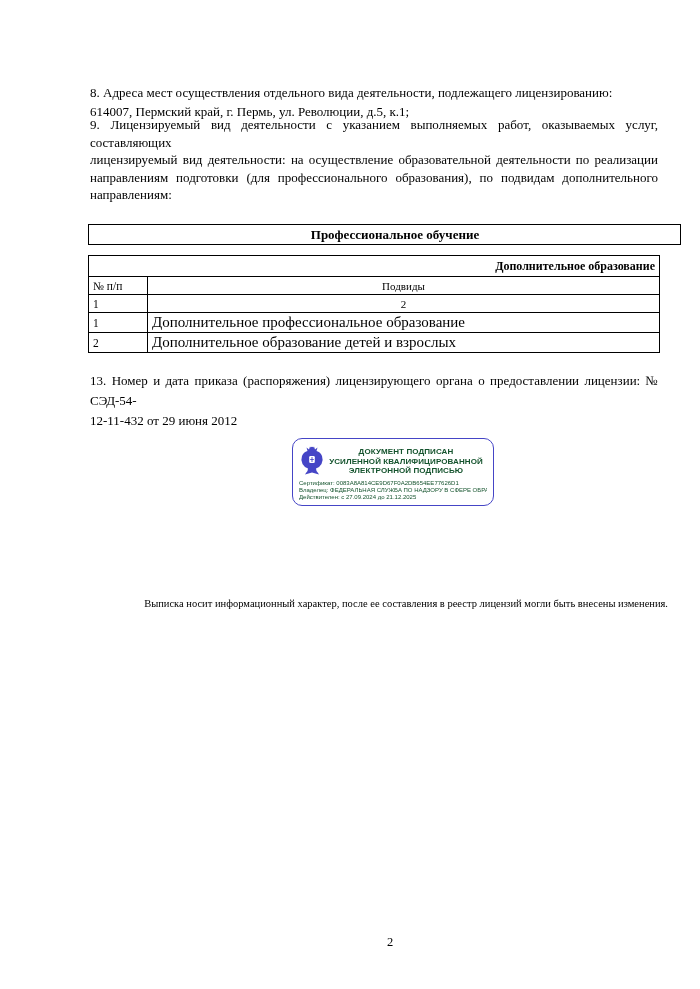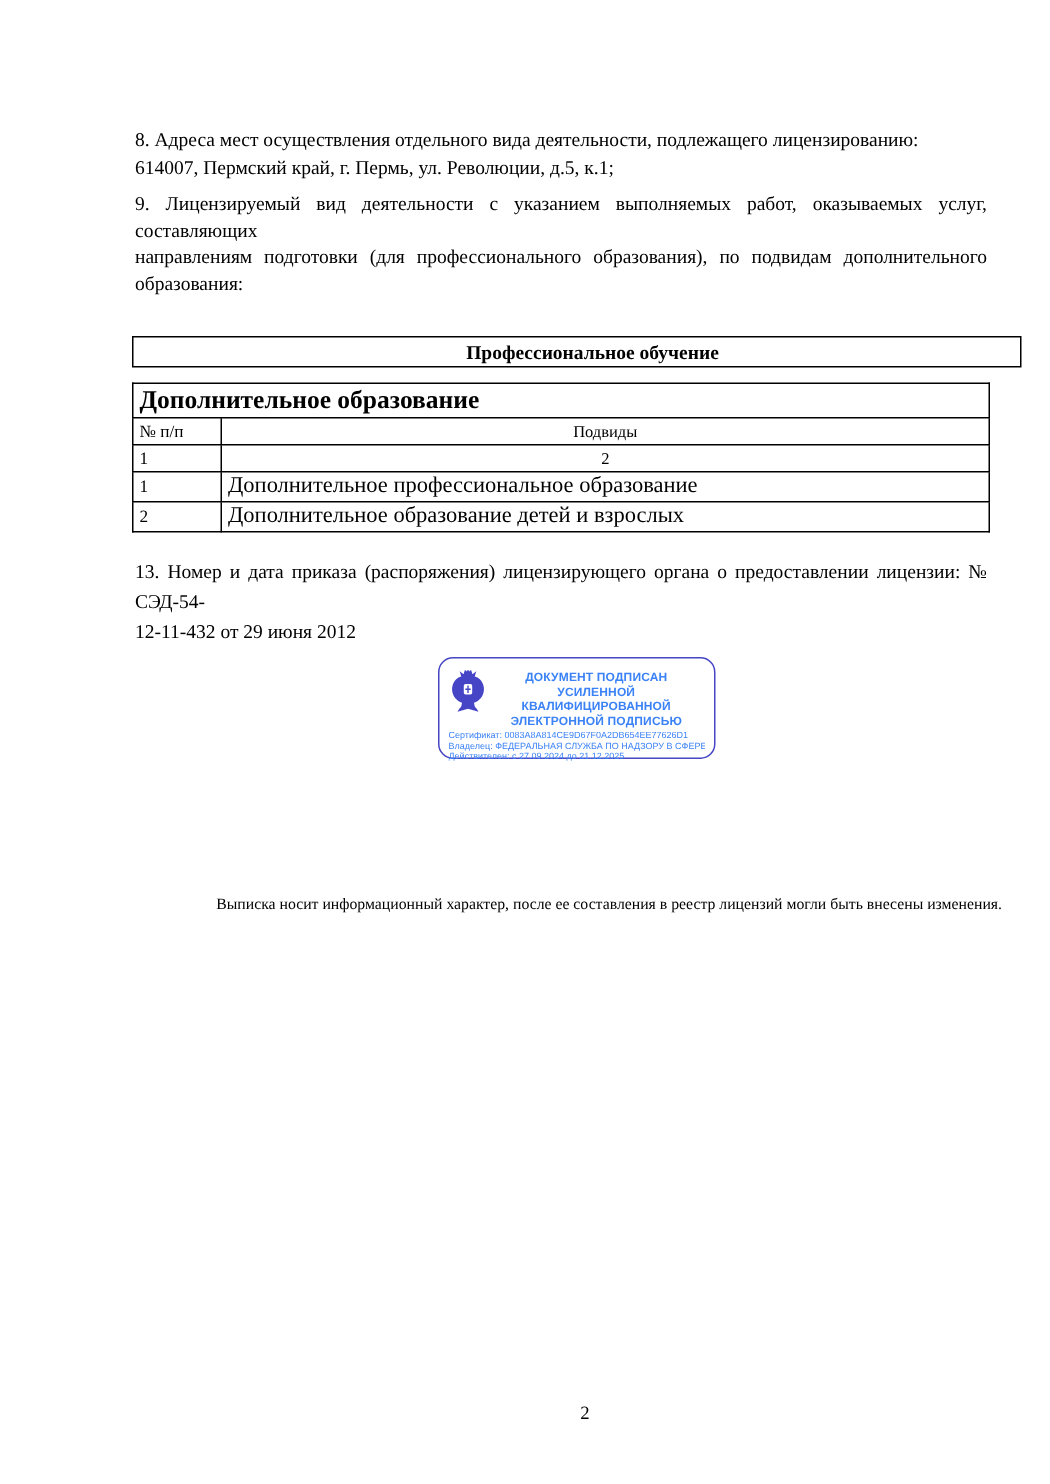--- a/index.html
+++ b/index.html
@@ -37,34 +37,34 @@
     left: 64px; top: 255px;
     width: 572px;
     border-collapse: collapse;
     font-size: 11px;
   }
   table.tbl2 td {
     border: 1px solid #000;
     padding: 1px 4px;
     vertical-align: middle;
   }
-  td.th-span { text-align: left; font-weight: bold; font-size: 17px; height: 18px; }
+  td.th-span { text-align: right; font-weight: bold; font-size: 12px; height: 18px; }
   td.c { text-align: center; }
   td.num { width: 50px; text-align: left; font-size: 11.5px; }
   td.val { text-align: left; font-size: 15px; }
   tr.hdr td { height: 15px; }
   tr.data td { height: 14px; }
 
   .stamp {
     position: absolute;
     left: 268px; top: 438px;
-    width: 185px; height: 68px;
+    width: 202px; height: 68px;
     border: 1.5px solid #4545c6;
     border-radius: 10px;
-    color: #3b82f6;
+    color: #14532d;
     box-sizing: border-box;
     padding: 4px 6px 3px 6px;
     font-family: "Liberation Sans", sans-serif;
   }
   .stamp-top { display: flex; align-items: flex-start; }
   .stamp-emblem { width: 26px; height: 32px; flex: 0 0 auto; margin-top: 2px; }
   .stamp-titles { flex: 1 1 auto; text-align: center; font-weight: bold; font-size: 8px; line-height: 9.5px; padding-top: 4px; letter-spacing: 0.1px; }
   .stamp-info { margin-top: 3px; font-size: 6px; line-height: 7px; white-space: nowrap; overflow: hidden; }
 
   .footer-note {
@@ -85,24 +85,25 @@
 </head>
 <body>
 
 <div class="page">
 
   <div class="para" id="item8" style="top:83px;">
     <div class="pline">8. Адреса мест осуществления отдельного вида деятельности, подлежащего лицензированию:</div>
     <div class="pline">614007, Пермский край, г. Пермь, ул. Революции, д.5, к.1;</div>
   </div>
 
-  <div class="para" id="item9" style="top:127px;font-family:Liberation Serif, serif;">
+  <div class="para" id="item9" style="top:116px;font-family:Liberation Serif, serif;">
     <div class="pline just">9. Лицензируемый вид деятельности с указанием выполняемых работ, оказываемых услуг, составляющих</div>
+    <div class="pline just">лицензируемый вид деятельности: на осуществление образовательной деятельности по реализации</div>
     <div class="pline just">направлениям подготовки (для профессионального образования), по подвидам дополнительного</div>
-    <div class="pline">образования:</div>
+    <div class="pline">направлениям:</div>
   </div>
 
   <div class="tbl1">
     <span>Профессиональное обучение</span>
   </div>
 
   <table class="tbl2">
     <tbody>
       <tr>
         <td class="th-span" colspan="2">Дополнительное образование</td>

